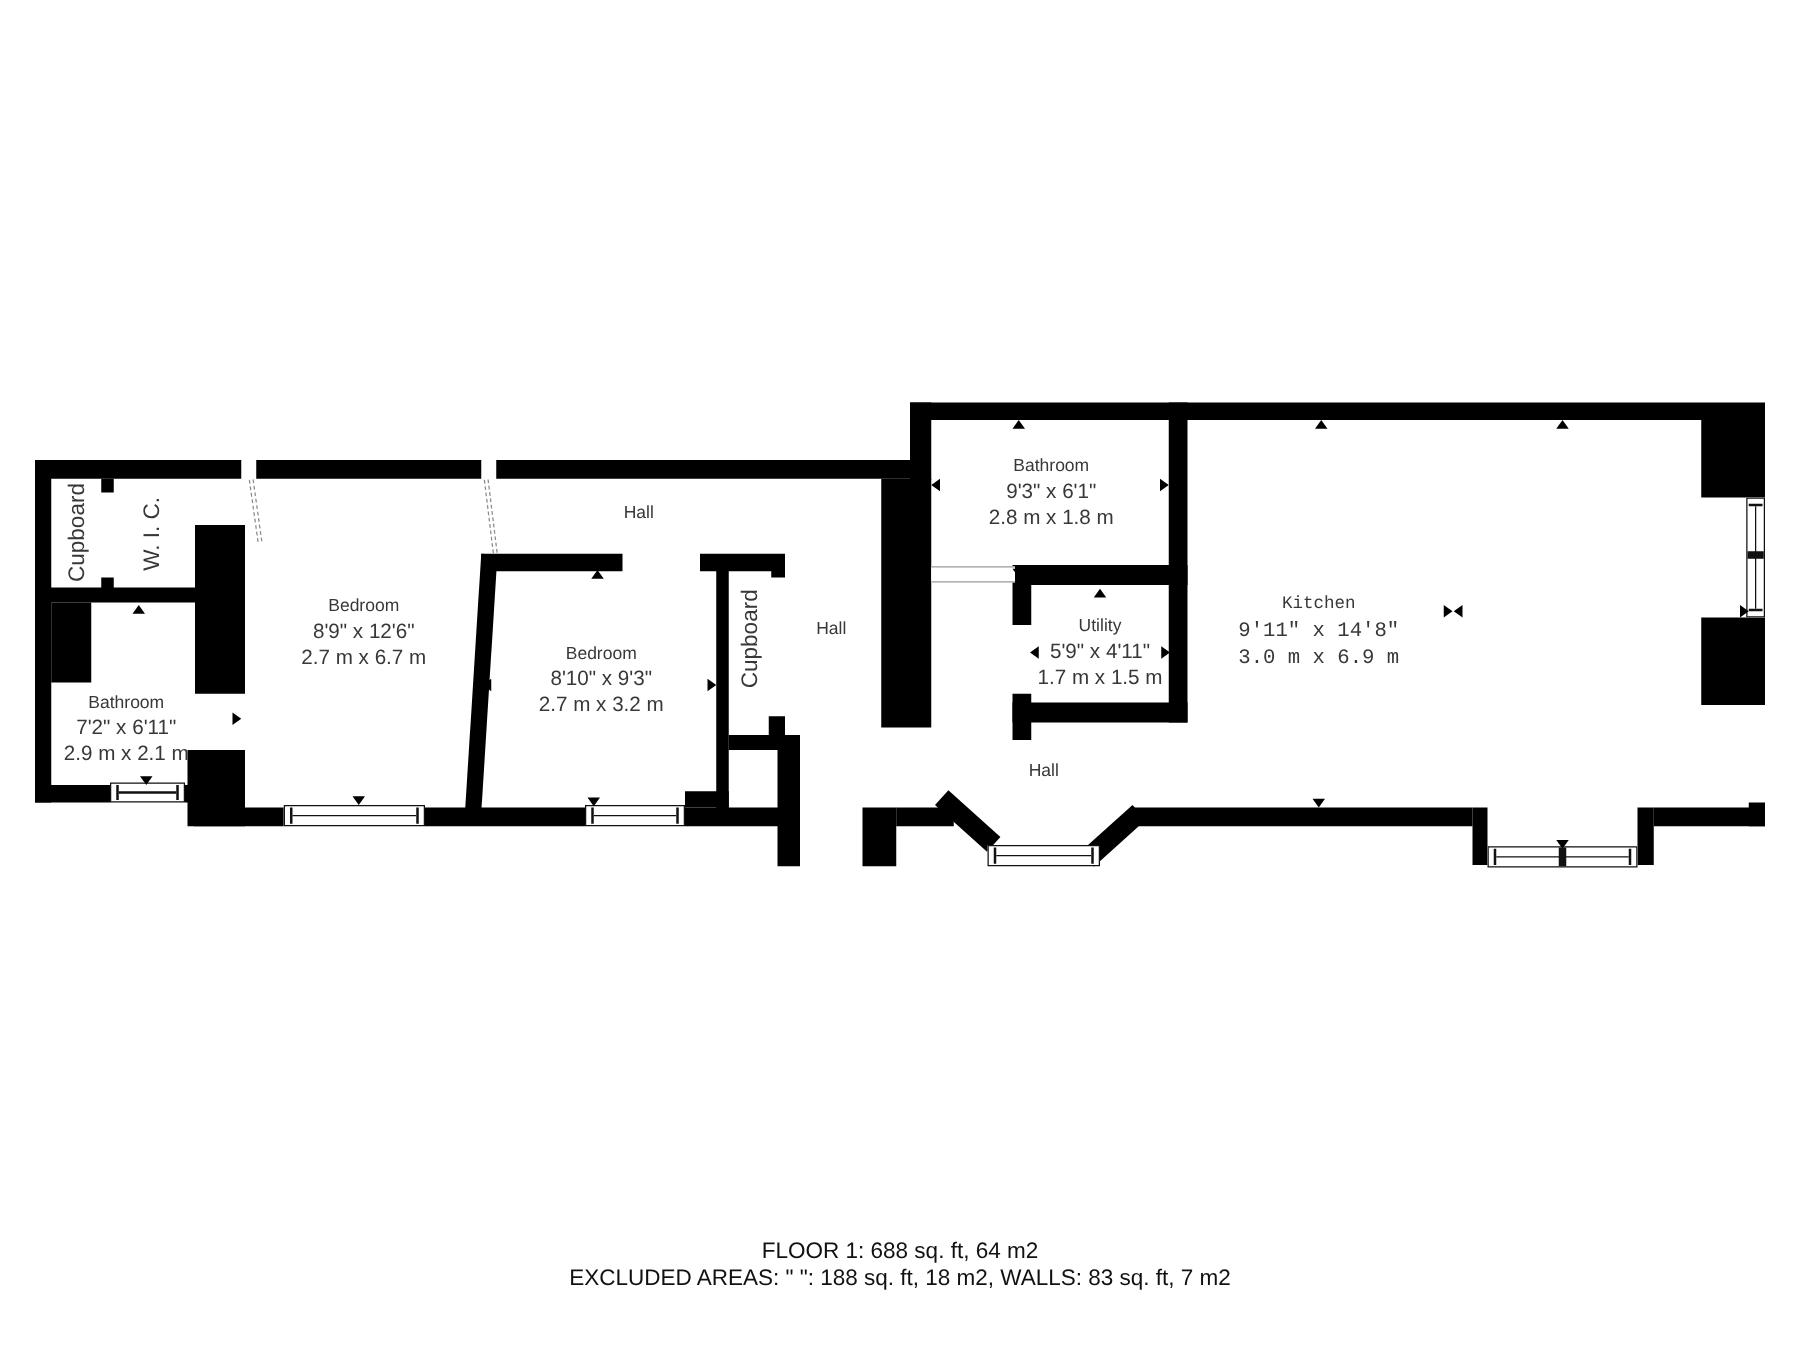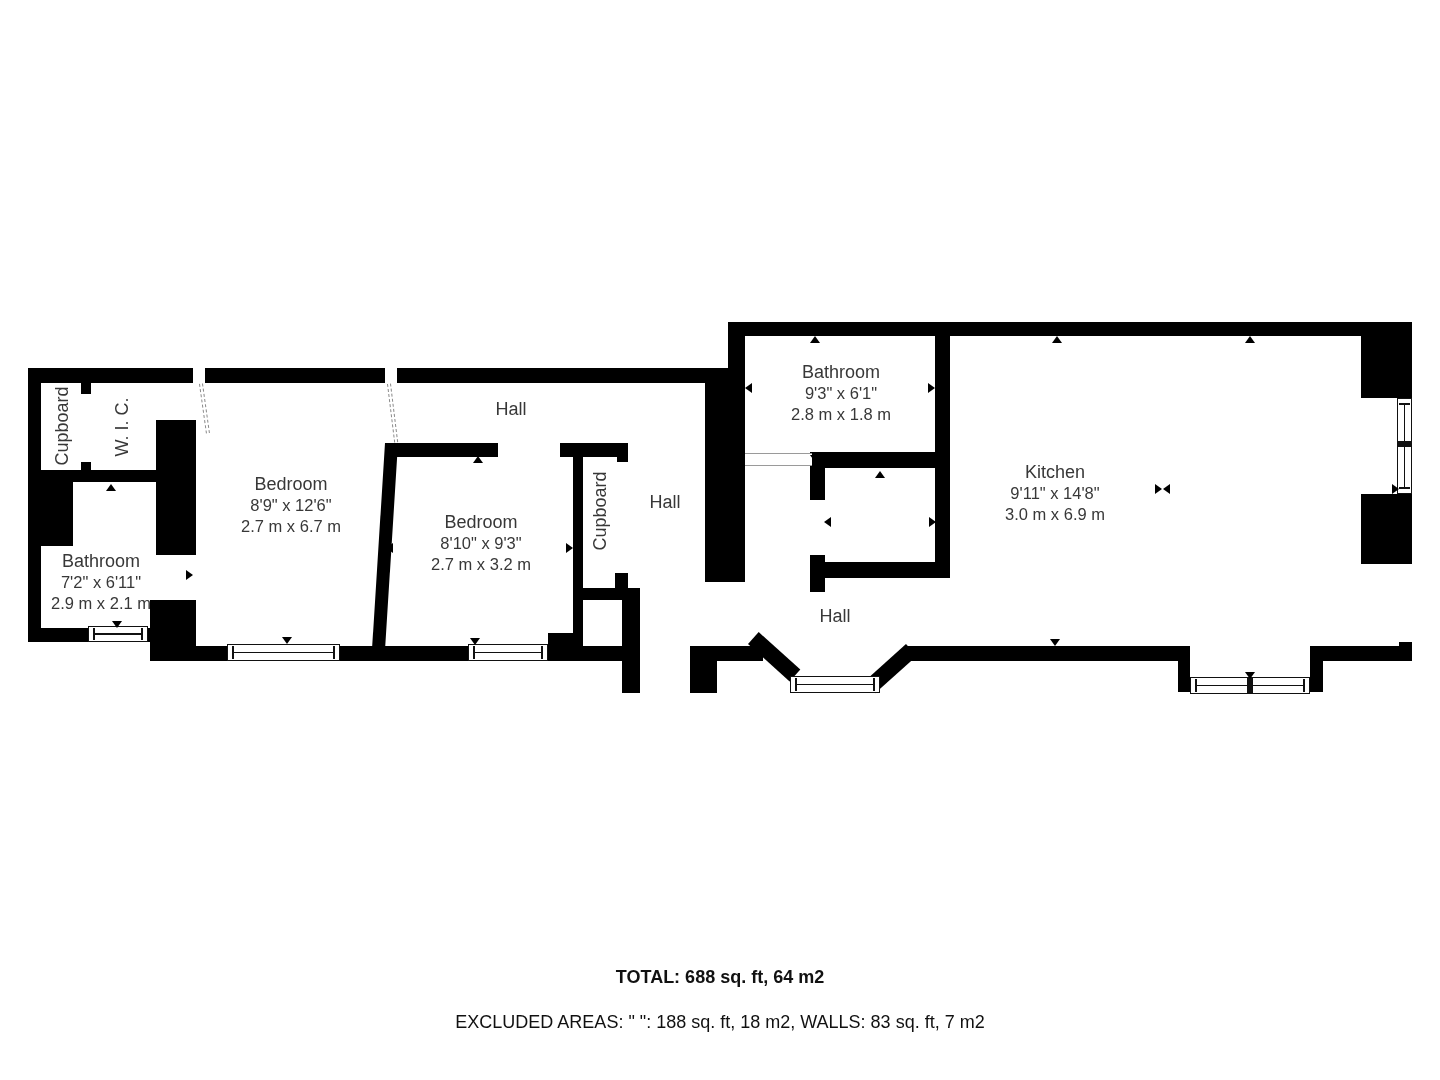--- a/index.html
+++ b/index.html
@@ -6,21 +6,21 @@
   body{font-family:"Liberation Sans","DejaVu Sans",sans-serif;}
   .page{position:relative;width:1440px;height:1080px;background:#fff;overflow:hidden;}
   .plan{position:absolute;left:0;top:0;width:1440px;height:1080px;}
   .w{position:absolute;background:#000;}
   .win{position:absolute;background:#fff;border:1.5px solid #111;box-sizing:border-box;}
   .win i{position:absolute;background:#111;}
   .thr{position:absolute;background:#fff;border-top:1px solid #9a9a9a;border-bottom:1px solid #9a9a9a;box-sizing:border-box;}
   .dash{position:absolute;width:4px;border-left:1px dashed #8a8a8a;border-right:1px dashed #8a8a8a;box-sizing:border-box;}
   .ar{position:absolute;width:0;height:0;border:5px solid transparent;}
   .lbl{position:absolute;text-align:center;color:#383838;transform:translateX(-50%);white-space:nowrap;}
-  .lbl .rname{font-size:18px;line-height:21px;}
+  .lbl .rname{font-size:14px;line-height:21px;}
   .lbl .rdim{font-size:16.5px;line-height:21px;}
   .rlabel{position:absolute;color:#383838;font-size:18px;white-space:nowrap;transform:translate(-50%,-50%) rotate(-90deg);}
   .summary{position:absolute;left:0;width:1440px;text-align:center;color:#111;}
   .sum-total{top:966px;font-size:18px;font-weight:bold;line-height:22px;}
   .sum-floor{top:989px;font-size:18px;line-height:22px;}
   .sum-excl{top:1011px;font-size:18px;line-height:22px;}
   .sum-disc{top:1045px;font-size:10.5px;color:#3c3c3c;}
 </style>
 </head>
 <body>
@@ -51,24 +51,29 @@
       <div class="rdim">2.7 m x 3.2 m</div>
     </div>
     <div class="lbl" style="left:665px;top:492px;">
       <div class="rname">Hall</div>
     </div>
     <div class="lbl" style="left:841px;top:362px;">
       <div class="rname">Bathroom</div>
       <div class="rdim">9'3" x 6'1"</div>
       <div class="rdim">2.8 m x 1.8 m</div>
     </div>
+    <div class="lbl" style="left:880px;top:490px;">
+      <div class="rname">Utility</div>
+      <div class="rdim">5'9" x 4'11"</div>
+      <div class="rdim">1.7 m x 1.5 m</div>
+    </div>
     <div class="lbl" style="left:835px;top:606px;">
       <div class="rname">Hall</div>
     </div>
-    <div class="lbl" style="left:1055px;top:462px;">
+    <div class="lbl" style="left:1055px;top:473px;font-family:Liberation Mono, monospace;">
       <div class="rname">Kitchen</div>
       <div class="rdim">9'11" x 14'8"</div>
       <div class="rdim">3.0 m x 6.9 m</div>
     </div>
   <div class="w" style="left: 28px; top: 368px; width: 165px; height: 15px;"></div>
       <div class="w" style="left: 205px; top: 368px; width: 180px; height: 15px;"></div>
       <div class="w" style="left: 397px; top: 368px; width: 343px; height: 15px;"></div>
       <div class="w" style="left: 28px; top: 368px; width: 13px; height: 274px;"></div>
       <div class="w" style="left: 81px; top: 383px; width: 10px; height: 11px;"></div>
       <div class="w" style="left: 81px; top: 462px; width: 10px; height: 10px;"></div>
@@ -165,15 +170,15 @@
       <div class="ar" style="border-top: 7px solid rgb(0, 0, 0); border-bottom-width: 0px; left: 875px; top: 566px;"></div>
       <div class="ar" style="border-bottom: 7px solid rgb(0, 0, 0); border-top-width: 0px; left: 1052px; top: 336px;"></div>
       <div class="ar" style="border-top: 7px solid rgb(0, 0, 0); border-bottom-width: 0px; left: 1050px; top: 639px;"></div>
       <div class="ar" style="border-bottom: 7px solid rgb(0, 0, 0); border-top-width: 0px; left: 1245px; top: 336px;"></div>
       <div class="ar" style="border-top: 7px solid rgb(0, 0, 0); border-bottom-width: 0px; left: 1245px; top: 672px;"></div>
       <div class="ar" style="border-left: 7px solid rgb(0, 0, 0); border-right-width: 0px; left: 1392px; top: 484px;"></div>
       <div class="ar" style="border-left: 7px solid rgb(0, 0, 0); border-right-width: 0px; left: 1155px; top: 484px;"></div>
       <div class="ar" style="border-right: 7px solid rgb(0, 0, 0); border-left-width: 0px; left: 1163px; top: 484px;"></div>
     </div>
 
-  <div class="summary sum-total">TOTAL: 688 sq. ft, 64 m2</div>
+  <div class="summary sum-floor">FLOOR 1: 688 sq. ft, 64 m2</div>
   <div class="summary sum-excl">EXCLUDED AREAS: " ": 188 sq. ft, 18 m2, WALLS: 83 sq. ft, 7 m2</div>
 </div>
 
 </body></html>

